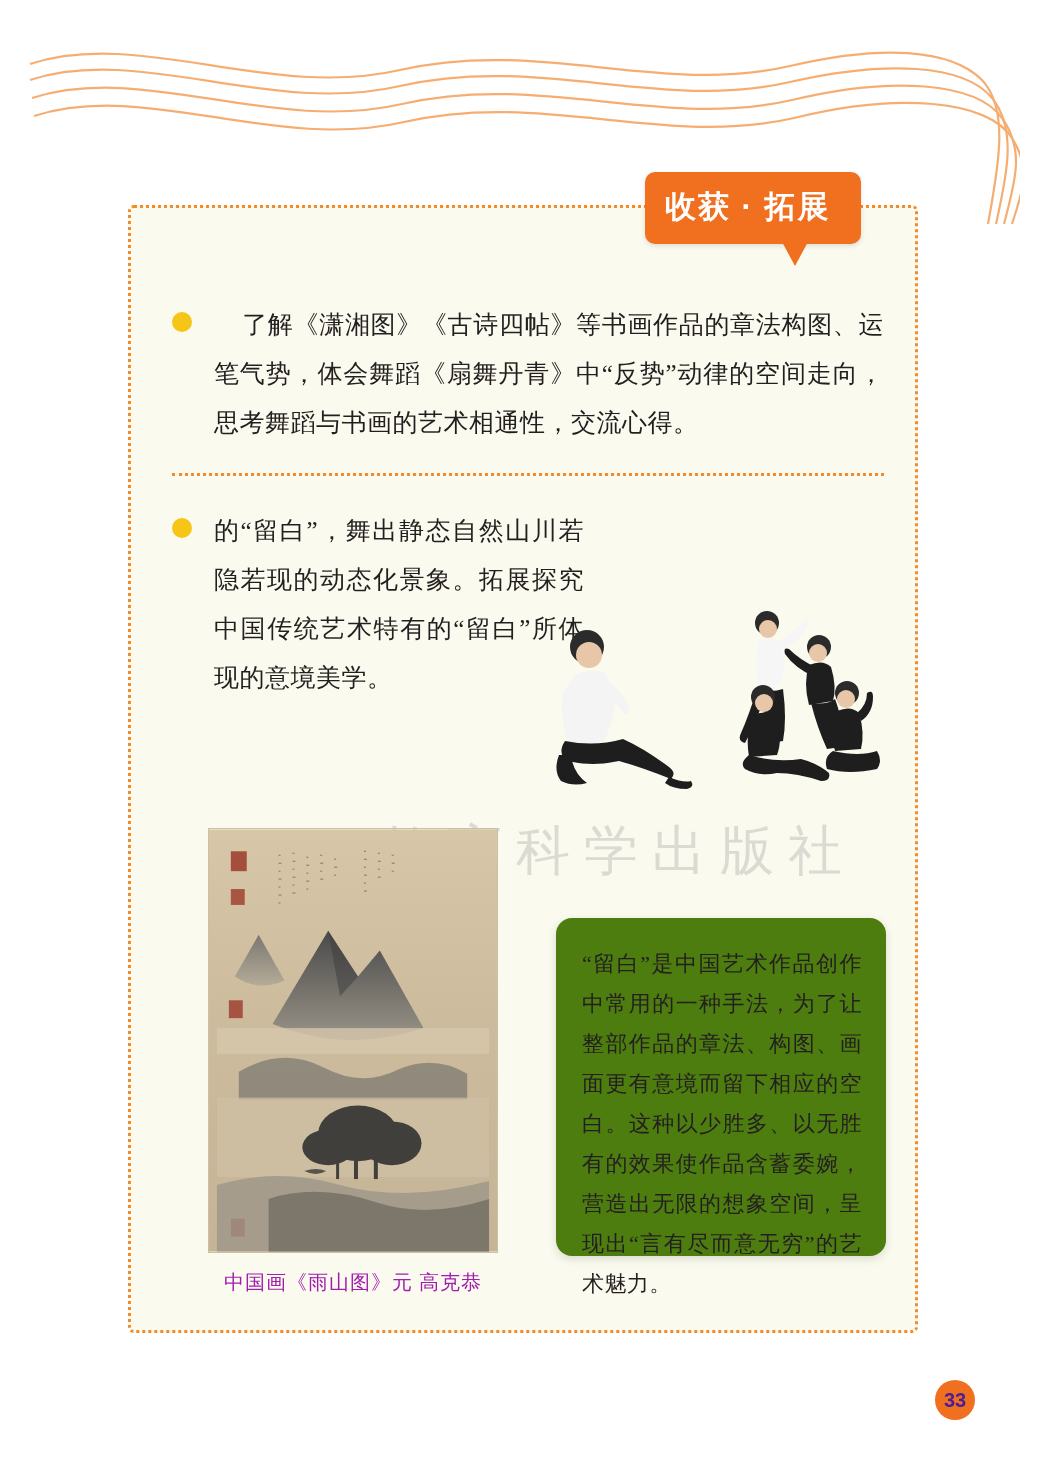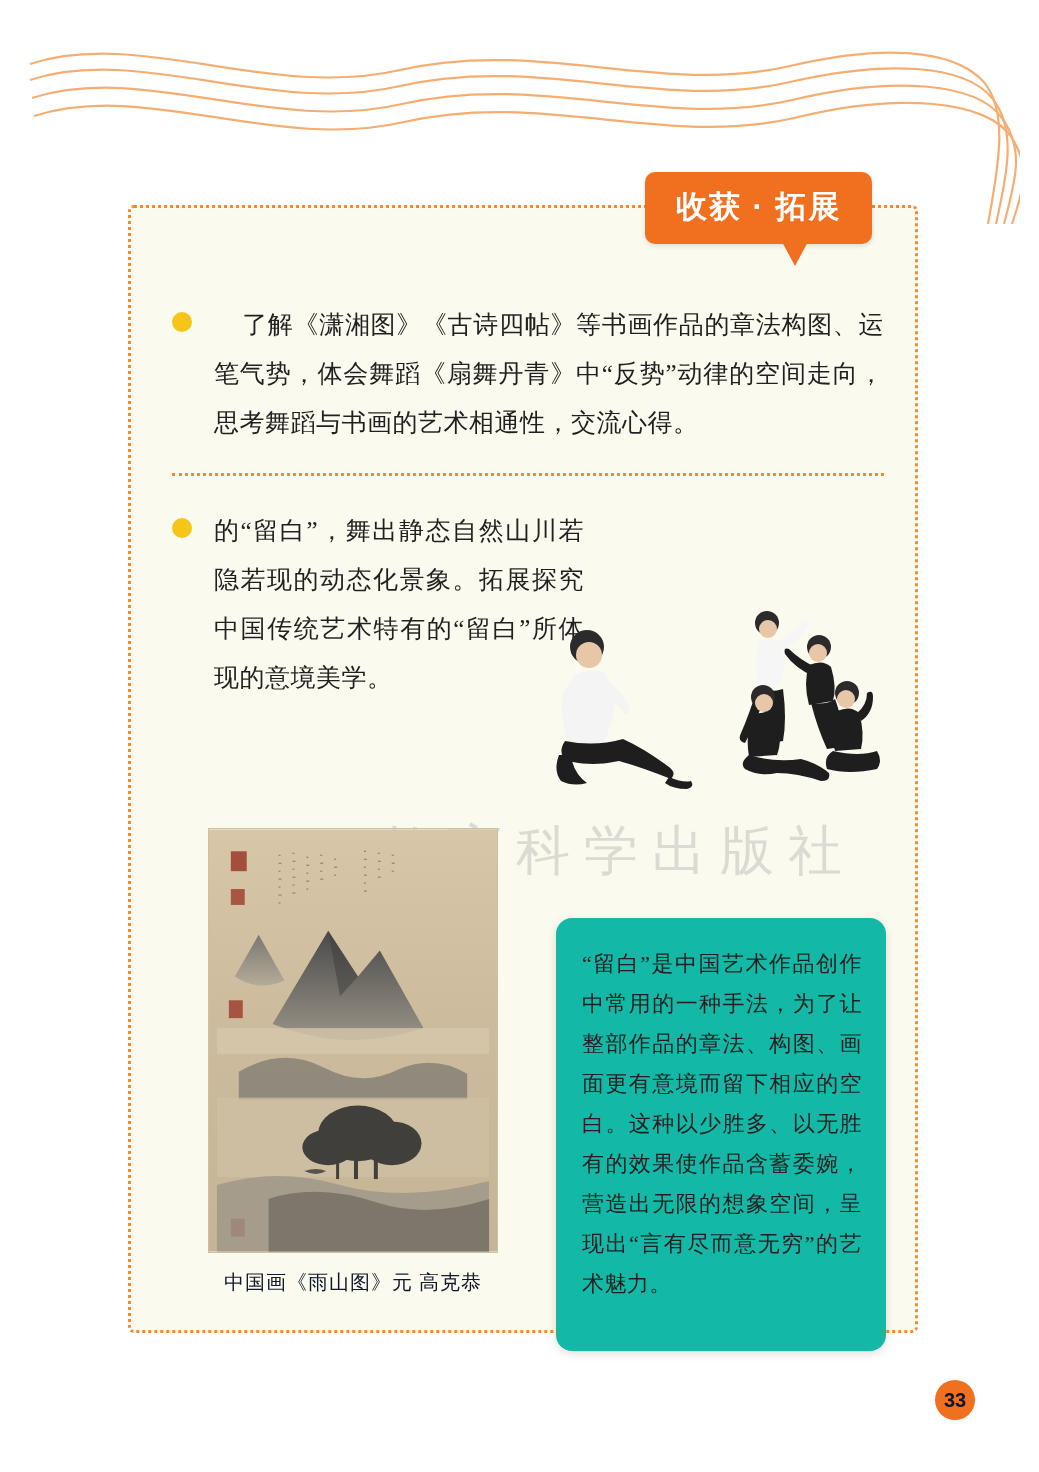--- a/index.html
+++ b/index.html
@@ -27,21 +27,21 @@
   }
 
   
   .title-tag {
     position: absolute;
     left: 645px;
     top: 172px;
     background: #f07020;
     color: #ffffff;
     border-radius: 10px;
-    padding: 14px 30px 16px 31px;
+    padding: 14px 30px 16px 20px;
     font-size: 31px;
     letter-spacing: 2px;
     font-family: "Liberation Sans", sans-serif;
     font-weight: bold;
     box-shadow: 0 2px 5px rgba(0,0,0,0.12);
     z-index: 5;
   }
   .title-tag .tail {
     position: absolute;
     left: 136px;
@@ -143,31 +143,31 @@
     border: 1px solid #cdbfa4;
     box-sizing: border-box;
     display: block;
   }
   .painting-caption {
     margin-top: 16px;
     width: 290px;
     text-align: center;
     font-size: 20px;
     letter-spacing: 1px;
-    color: #0f172a;
+    color: #a21caf;
   }
 
   
   .note-card {
     position: absolute;
     left: 556px;
     top: 918px;
     width: 330px;
-    height: 433px;
-    background: #14b8a6;
+    height: 338px;
+    background: #4d7c0f;
     border-radius: 16px;
     box-shadow: 0 3px 10px rgba(0,0,0,0.13);
     box-sizing: border-box;
     padding: 26px 24px 20px 26px;
   }
   .note-card p {
     margin: 0;
     font-size: 22px;
     line-height: 40px;
     text-align: justify;
@@ -176,21 +176,21 @@
 
   
   .page-num {
     position: absolute;
     right: 64px;
     bottom: 52px;
     width: 40px;
     height: 40px;
     border-radius: 50%;
     background: #f07020;
-    color: #0f172a;
+    color: #4c1d95;
     font-family: "Liberation Sans", sans-serif;
     font-size: 20px;
     font-weight: bold;
     display: flex;
     align-items: center;
     justify-content: center;
   }
 </style>
 </head>
 <body>

